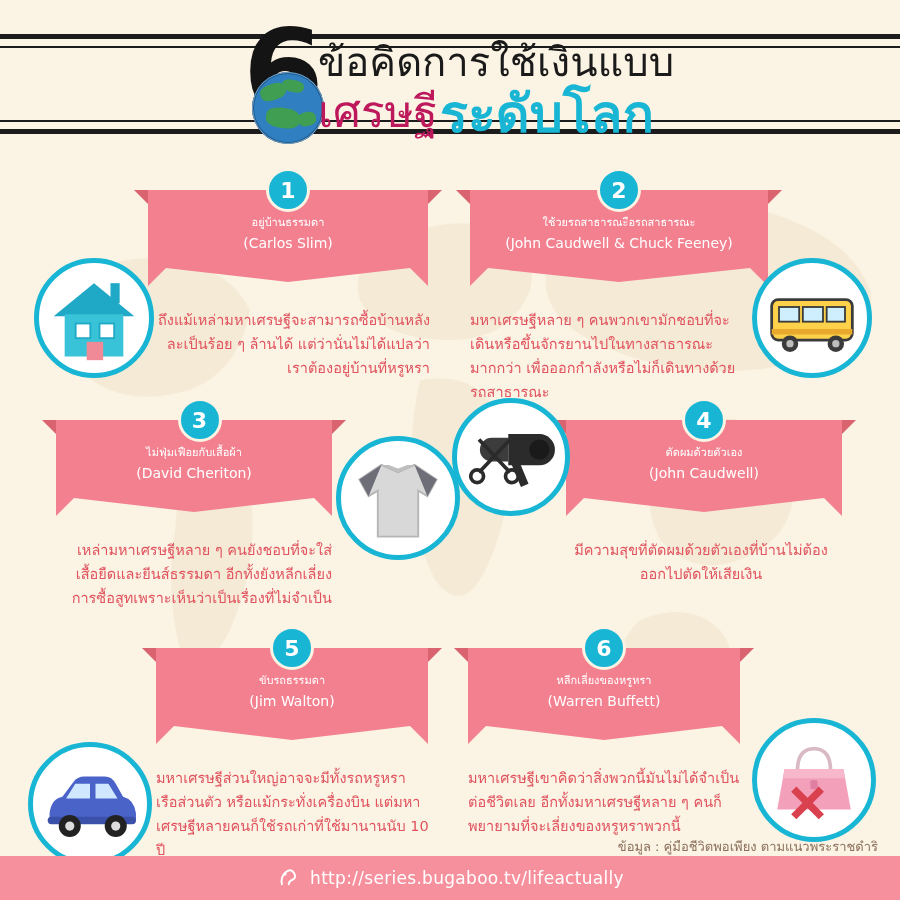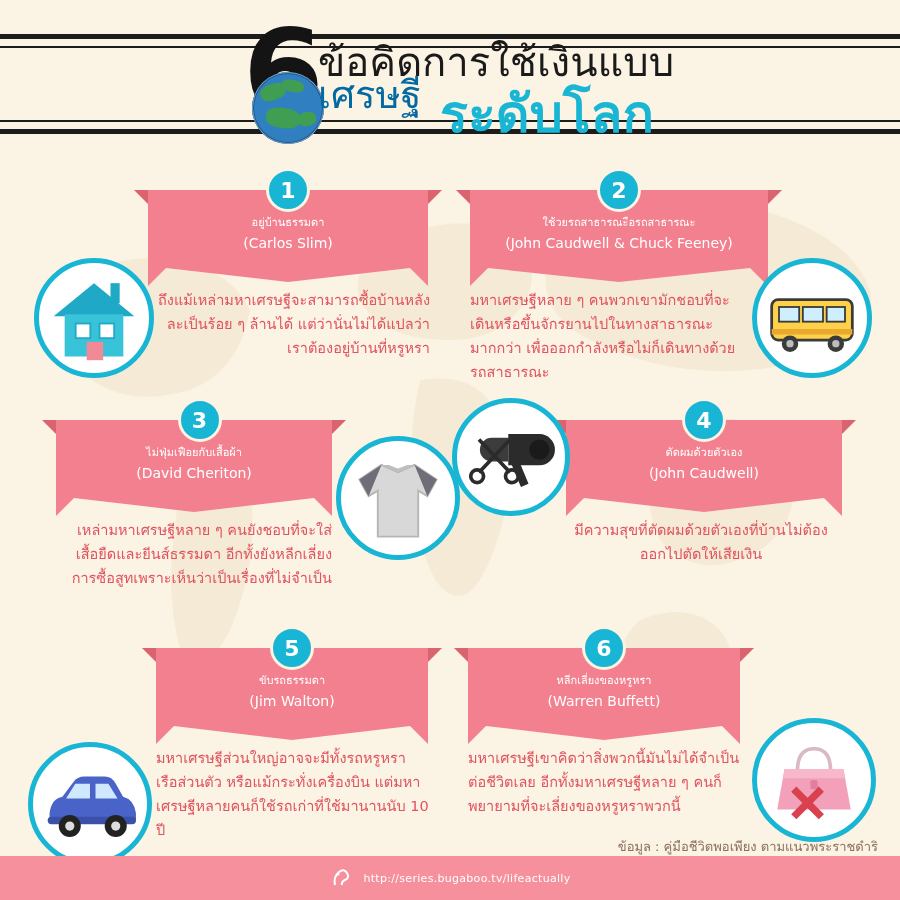--- a/index.html
+++ b/index.html
@@ -56,22 +56,22 @@
   .globe .mer {
     position: absolute; inset: 0; border-radius: 50%;
     border: 1px solid rgba(255,255,255,.45);
   }
 
   .title-line1 {
     position: absolute; left: 318px; top: 30px;
     font-size: 40px; color: #1a1a1a; white-space: nowrap;
   }
   .title-line2 {
-    position: absolute; left: 318px; top: 64px;
-    font-size: 38px; color: #0369a1; white-space: nowrap;
+    position: absolute; left: 318px; top: 76px;
+    font-size: 44px; color: #be185d; white-space: nowrap;
   }
   .title-accent {
     position: absolute; left: 440px; top: 72px;
     font-size: 52px; color: #18b6d4; font-weight: bold; white-space: nowrap;
   }
 
   
   .card { position: absolute; }
   .ribbon {
     position: relative;
@@ -115,21 +115,21 @@
   .badge {
     position: absolute; top: -22px; left: 50%; transform: translateX(-50%);
     width: 44px; height: 44px; border-radius: 50%;
     background: #18b6d4; color: #fff;
     font-size: 22px; font-weight: bold;
     display: flex; align-items: center; justify-content: center;
     border: 3px solid #fbf3e3;
   }
 
   .body-text {
-    margin-top: 20px;
+    margin-top: 40px;
     font-size: 14.5px;
     line-height: 24px;
     color: #e0535f;
     width: 290px;
   }
   .body-text.right { text-align: right; }
 
   
   .circ {
     position: absolute;
@@ -142,21 +142,21 @@
   
   .footer-note {
     position: absolute; right: 22px; top: 836px;
     font-size: 13px; color: #8a6f5b;
   }
   .footer-bar {
     position: absolute; left: 0; bottom: 0; width: 900px; height: 44px;
     background: #f6909d;
     display: flex; align-items: center; justify-content: center;
   }
-  .footer-url { color: #fff; font-size: 11px; letter-spacing: .3px; }
+  .footer-url { color: #fff; font-size: 17px; letter-spacing: .3px; }
   .footer-icon {
     width: 26px; height: 26px; margin-right: 8px;
     display: inline-block;
   }
 
   
   .ill { position: absolute; inset: 0; }
 </style>
 </head>
 <body>

